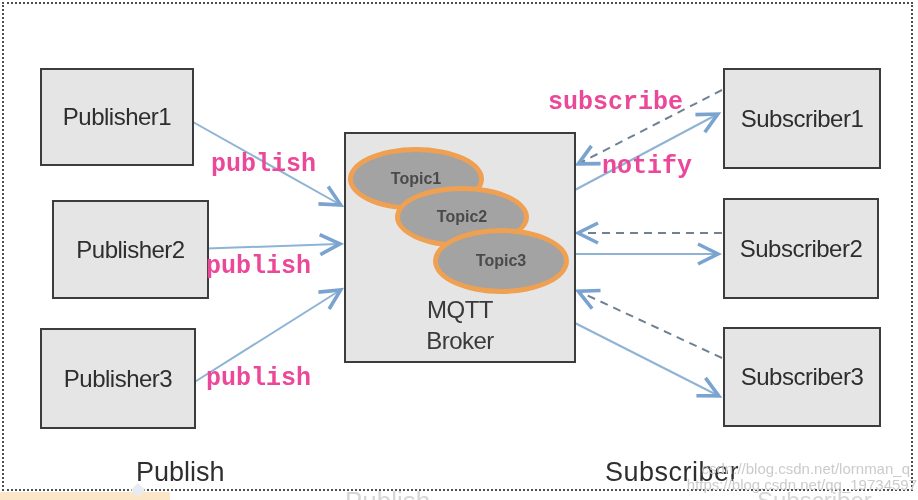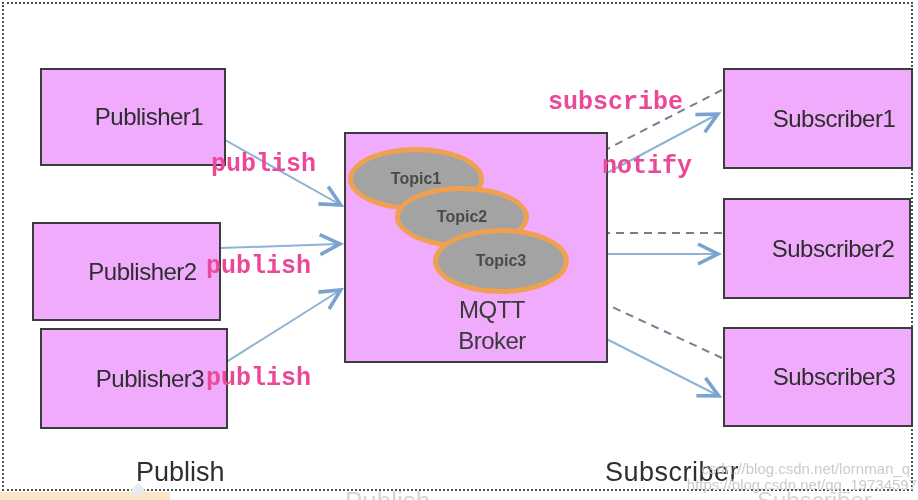--- a/index.html
+++ b/index.html
@@ -5,26 +5,26 @@
   html,body{margin:0;padding:0;background:#fff;}
   #stage{
     position:relative;width:918px;height:500px;background:#ffffff;
     overflow:hidden;font-family:"Liberation Sans",sans-serif;
   }
   .frame{
     position:absolute;left:2px;top:2px;width:907px;height:485px;
     border:2px dotted #4f4f4f;pointer-events:none;
   }
   .node{
-    position:absolute;background:#f0abfc;border:2px solid #3c3c3c;
+    position:absolute;background:#e5e5e5;border:2px solid #3c3c3c;
     display:flex;align-items:center;justify-content:center;
-    font-size:24px;color:#2e2e2e;letter-spacing:-0.5px;z-index:3;padding-left:32px;
+    font-size:24px;color:#2e2e2e;letter-spacing:-0.5px;z-index:3;
   }
   .pub1{left:40px;top:68px;width:150px;height:94px;}
-  .pub2{left:32px;top:200px;width:153px;height:95px;margin-top:22px;}
+  .pub2{left:52px;top:200px;width:153px;height:95px;}
   .pub3{left:40px;top:328px;width:152px;height:97px;}
   .sub1{left:723px;top:68px;width:154px;height:97px;}
   .sub2{left:723px;top:198px;width:152px;height:97px;}
   .sub3{left:723px;top:327px;width:154px;height:96px;}
   .broker{left:344px;top:132px;width:228px;height:227px;align-items:flex-end;}
   .broker-label{
     width:100%;text-align:center;font-size:24px;color:#3a3a3a;
     line-height:1.32;padding-bottom:4px;
   }
   .topic{

